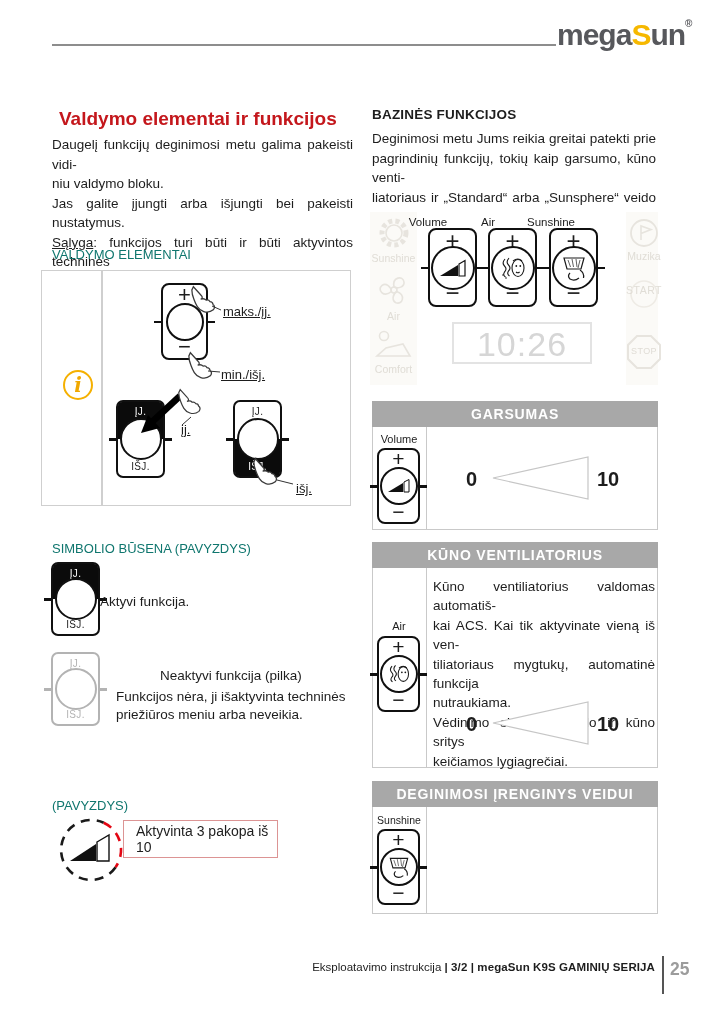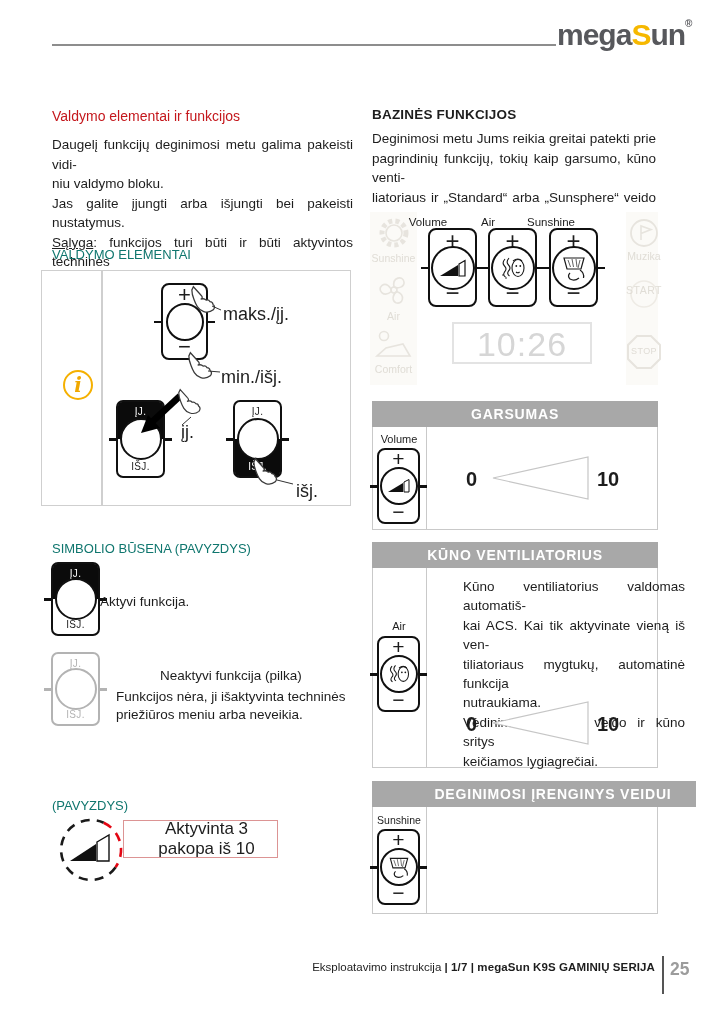--- a/index.html
+++ b/index.html
@@ -7,21 +7,21 @@
         font-family:"Liberation Sans",sans-serif;color:#1d1d1d;}
   .abs{position:absolute;}
   .txt{font-size:13.5px;line-height:19.5px;color:#1d1d1d;}
   .jline{text-align:justify;text-align-last:justify;}
   
   .hrule{background:#8d8d8d;height:2px;}
   .logo{font-weight:bold;font-size:30px;letter-spacing:-1px;color:#57585c;}
   .logo .s{color:#f6b800;}
   .logo sup{font-size:10px;letter-spacing:0;vertical-align:18px;}
   
-  .h-red{font-size:14px;font-weight:normal;color:#c4171c;}
+  .h-red{font-size:19px;font-weight:bold;color:#c4171c;margin-left:7px;}
   .h-caps{font-size:13px;color:#0f766e;}
   .h-bold{font-size:13.5px;font-weight:bold;letter-spacing:.2px;}
   
   .cbtn{position:absolute;border:2.5px solid #101010;border-radius:8px;background:#fff;box-sizing:border-box;}
   .cbtn .plus{position:absolute;top:-3px;left:0;right:0;text-align:center;font-size:24px;font-weight:400;}
   .cbtn .minus{position:absolute;bottom:-2px;left:0;right:0;text-align:center;font-size:24px;font-weight:400;}
   .knob{position:absolute;left:50%;top:50%;transform:translate(-50%,-50%);width:40px;height:40px;
         border:2.5px solid #101010;border-radius:50%;background:#fff;display:flex;align-items:center;justify-content:center;}
   .knob.k34{width:34px;height:34px;}
   .tick{position:absolute;width:7px;height:2.5px;background:#101010;top:50%;margin-top:-1px;}
@@ -45,22 +45,22 @@
   .secbody{border:1px solid #c9c9c9;border-top:none;background:#fff;box-sizing:border-box;}
   .vdiv{position:absolute;top:0;bottom:0;width:1px;background:#c9c9c9;}
   .small-lbl{font-size:11px;text-align:center;}
   .scale-num{font-size:20px;font-weight:bold;}
   
   .faint-lbl{font-size:10.5px;color:#e0ddd6;text-align:center;}
   .clock{border:2px solid #e3e3e3;color:#d6d6d6;font-size:34px;letter-spacing:1px;
          text-align:center;box-sizing:border-box;}
   
   .dbox{border:1.5px solid #cfcfcf;background:#fff;box-sizing:border-box;}
-  .callout{font-size:18px;}
-  .redbox{border:1px solid #dc9494;box-sizing:border-box;display:flex;align-items:center;padding-left:10px;font-size:17px;text-align:center;}
+  .callout{font-size:13px;text-decoration:underline;}
+  .redbox{border:1px solid #dc9494;box-sizing:border-box;display:flex;align-items:center;padding-left:10px;font-size:14px;}
   .footer-line{font-size:11.5px;color:#1d1d1d;text-align:right;}
   .footer-line b{letter-spacing:.1px;}
   .pagenum{font-size:17.5px;font-weight:bold;color:#9c9c9c;}
   .info-i{border:2.5px solid #f5b000;border-radius:50%;color:#f0a800;
           font-family:"DejaVu Serif",serif;font-style:italic;font-weight:bold;
           display:flex;align-items:center;justify-content:center;font-size:20px;box-sizing:border-box;}
 </style>
 </head>
 <body>
 
@@ -344,35 +344,35 @@
           <path d="M15,8 q5,-4 9,0"></path>
         </g>
         <circle cx="18.3" cy="13" r="1" fill="#1a1a1a"></circle>
           <circle cx="22.3" cy="13" r="1" fill="#1a1a1a"></circle>
       </svg>
     </span>
     <span class="minus" style="font-size:21px;">−</span>
     <i class="tick l"></i>
       <i class="tick r"></i>
   </div>
-  <div class="abs txt" style="left:433px;top:577px;width:222px;line-height:19.4px;margin-left:30px;">
+  <div class="abs txt" style="left:433px;top:577px;width:222px;line-height:19.4px;">
     <div class="jline">Kūno ventiliatorius valdomas automatiš-</div>
     <div class="jline">kai ACS. Kai tik aktyvinate vieną iš ven-</div>
     <div class="jline">tiliatoriaus mygtukų, automatinė funkcija</div>
     <div>nutraukiama.</div>
     <div class="jline">Vėdinimo sistemos veido ir kūno sritys</div>
     <div>keičiamos lygiagrečiai.</div>
   </div>
   <div class="abs scale-num" style="left:466px;top:713px;">0</div>
   <svg class="abs" style="left:492px;top:701px;" width="98" height="44">
     <polygon points="1,22 96,1 96,43" fill="#fff" stroke="#c6c6c6" stroke-width="1.2"></polygon>
   </svg>
   <div class="abs scale-num" style="left:597px;top:713px;">10</div>
 
-  <div class="abs secbar" style="left:372px;top:781px;width:286px;height:26px;padding-left:38px;">DEGINIMOSI ĮRENGINYS VEIDUI</div>
+  <div class="abs secbar" style="left:372px;top:781px;width:286px;height:26px;">DEGINIMOSI ĮRENGINYS VEIDUI</div>
   <div class="abs secbody" style="left:372px;top:807px;width:286px;height:107px;">
     <div class="vdiv" style="left:53px;"></div>
   </div>
   <div class="abs small-lbl" style="left:370px;top:814px;width:58px;font-size:10.5px;">Sunshine</div>
   <div class="cbtn" style="left:377px;top:829px;width:43px;height:76px;">
     <span class="plus" style="font-size:21px;">+</span>
     <span class="knob k34">
       <svg width="26" height="26" viewBox="0 0 30 30">
         <g fill="none" stroke="#1a1a1a" stroke-width="1.3">
           <polygon points="5,5 25,5 22,16 8,16"></polygon>
@@ -381,18 +381,18 @@
           <path d="M21,17 q4.5,3 3.5,8"></path>
         </g>
       </svg>
     </span>
     <span class="minus" style="font-size:21px;">−</span>
     <i class="tick l"></i>
       <i class="tick r"></i>
   </div>
 
   <div class="abs footer-line" style="left:280px;top:961px;width:375px;">
-    <span>Eksploatavimo instrukcija </span><b>| 1/7 | megaSun K9S GAMINIŲ SERIJA</b>
+    <span>Eksploatavimo instrukcija </span><b>| 3/2 | megaSun K9S GAMINIŲ SERIJA</b>
   </div>
   <div class="abs" style="left:662px;top:956px;width:1.5px;height:38px;background:#555;"></div>
   <div class="abs pagenum" style="left:670px;top:959px;">25</div>
 
 </div>
 
 </body></html>

